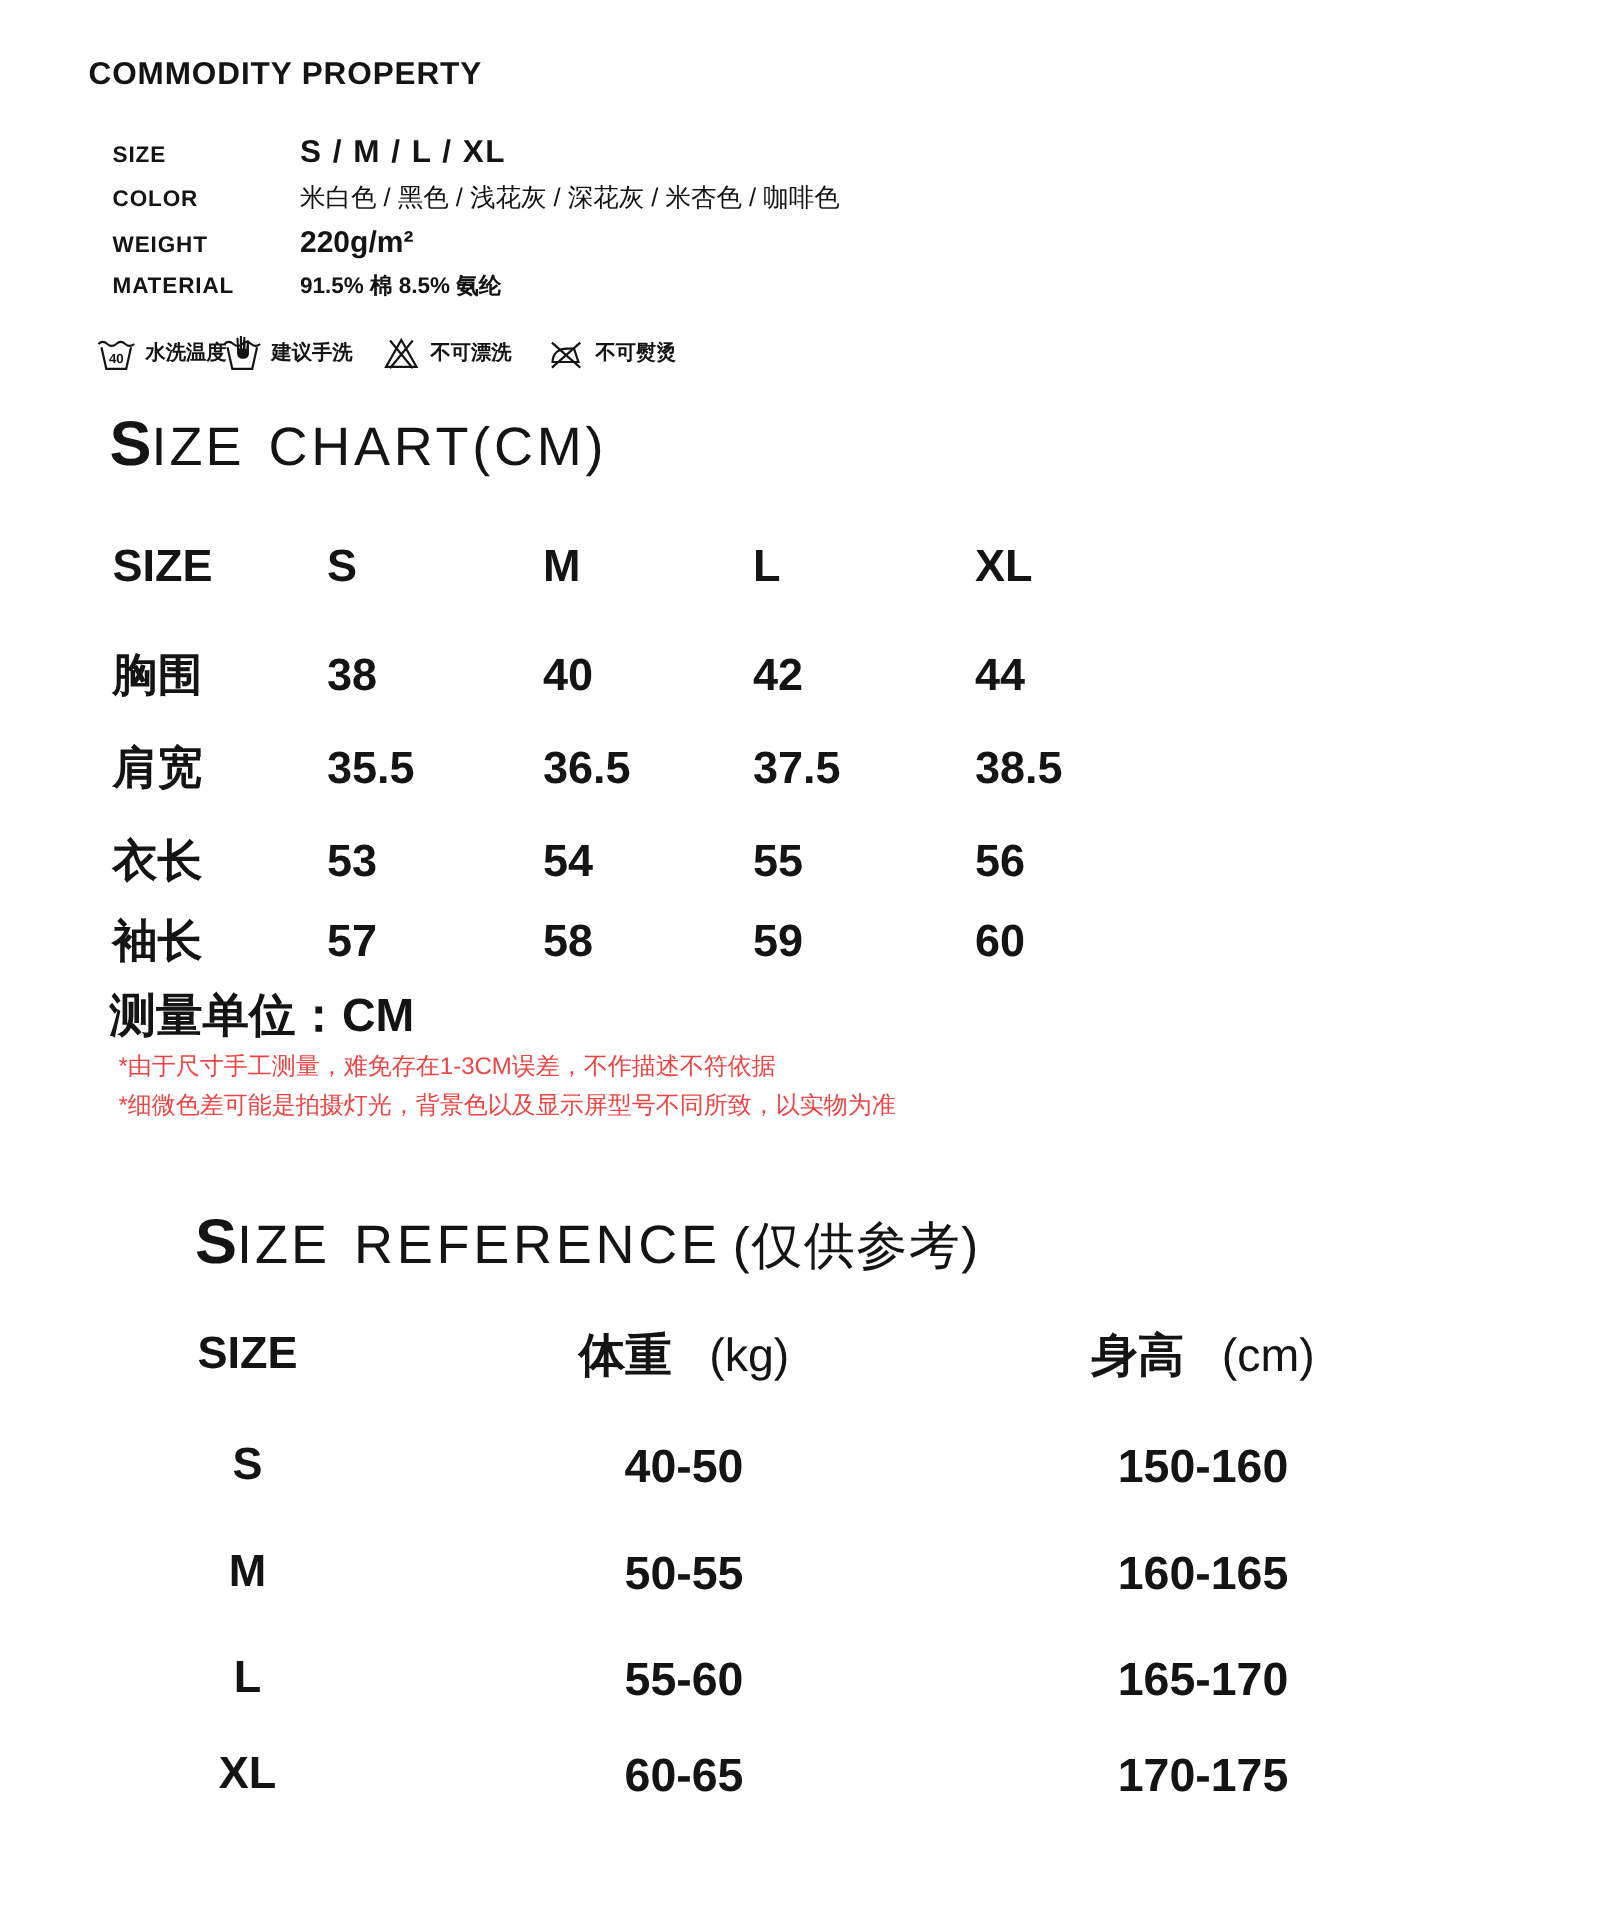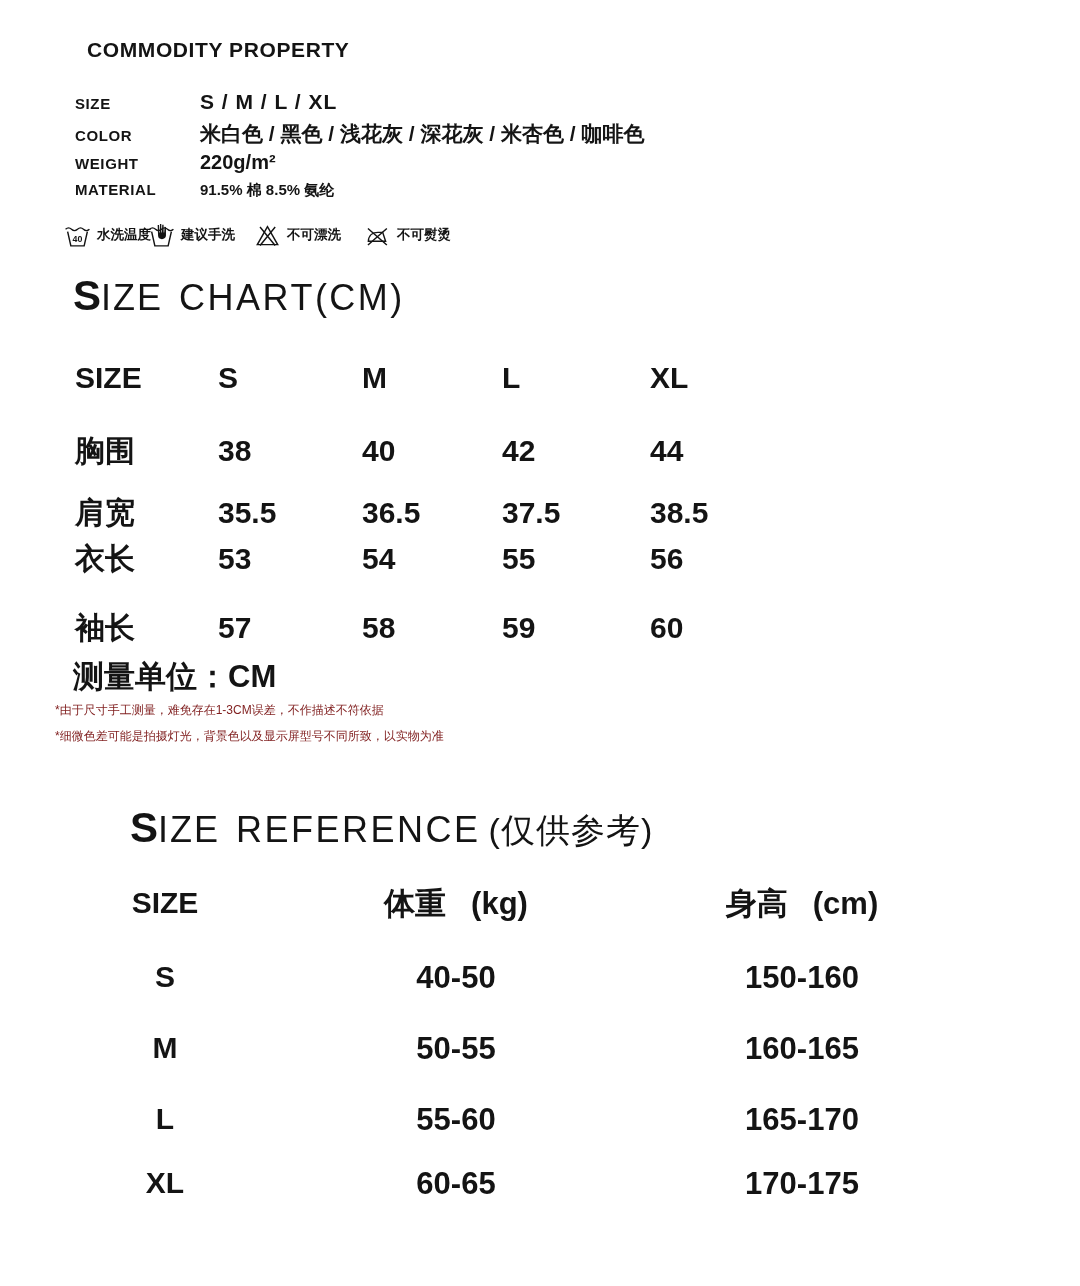--- a/index.html
+++ b/index.html
@@ -6,57 +6,57 @@
   .canvas{
     position:relative;
     width:1080px;height:1286px;
     background:#ffffff;
     font-family:"Liberation Sans","DejaVu Sans",sans-serif;
     color:#141414;
     overflow:hidden;
   }
   
   .comm-title{
-    position:absolute;left:87px;top:38px;
+    position:absolute;left:59px;top:38px;
     font-size:21px;font-weight:bold;letter-spacing:.6px;margin:0;
   }
   .prop-row{position:absolute;left:75px;display:flex;align-items:baseline;}
   .prop-label{width:125px;font-size:15px;font-weight:bold;letter-spacing:.6px;flex:none;}
   .v-size{font-size:21px;font-weight:bold;letter-spacing:1px;}
-  .v-color{font-size:21px;font-weight:700;}
+  .v-color{font-size:17px;font-weight:400;}
   .v-weight{font-size:20px;font-weight:bold;}
   .v-material{font-size:15px;font-weight:bold;}
   
   .care-item{position:absolute;top:220px;display:flex;align-items:center;gap:6px;height:30px;}
   .care-label{font-size:13.5px;font-weight:bold;white-space:nowrap;text-align:right;}
   .care-item svg{display:block;}
   
   .sec-heading{position:absolute;margin:0;font-weight:normal;white-space:nowrap;}
   .sec-heading .lead{font-size:42px;font-weight:bold;}
   .sec-heading .rest{font-size:36px;letter-spacing:2px;}
   .sec-heading .word{font-size:36px;letter-spacing:2.5px;margin-left:16px;}
   .sec-heading .note{font-size:34px;font-weight:normal;margin-left:8px;letter-spacing:1px;}
   
   .t1-row{
     position:absolute;left:75px;width:770px;
     display:grid;grid-template-columns:143px 144px 140px 148px 90px;
     font-size:30px;font-weight:bold;line-height:1;
   }
   .unit-line{position:absolute;left:73px;font-size:31px;font-weight:bold;line-height:1;}
-  .footnote{position:absolute;left:55px;font-size:12px;color:#7f1d1d;line-height:1;}
+  .footnote{position:absolute;left:79px;font-size:16px;color:#ef4444;line-height:1;}
   
   .t2-row{
     position:absolute;left:90px;width:842px;
     display:grid;grid-template-columns:150px 432px 260px;
     line-height:1;
   }
   .t2-row > span{text-align:center;}
   .t2-header .c-size{font-size:30px;font-weight:bold;}
   .t2-header .zh{font-size:31px;font-weight:bold;}
-  .t2-header .unit{font-size:31px;font-weight:bold;margin-left:25px;}
+  .t2-header .unit{font-size:31px;font-weight:normal;margin-left:25px;}
   .t2-size{font-size:30px;font-weight:bold;}
   .t2-val{font-size:31px;font-weight:bold;}
 </style>
 </head>
 <body>
 
 <div class="canvas">
 
   <h1 class="comm-title">COMMODITY PROPERTY</h1>
 
@@ -132,21 +132,21 @@
   </div>
 
   <div class="t1-row" style="top:498px">
     <span>肩宽</span>
     <span>35.5</span>
     <span>36.5</span>
     <span>37.5</span>
     <span>38.5</span>
   </div>
 
-  <div class="t1-row" style="top:544px">
+  <div class="t1-row" style="top:560px">
     <span>衣长</span>
     <span>53</span>
     <span>54</span>
     <span>55</span>
     <span>56</span>
   </div>
 
   <div class="t1-row" style="top:613px">
     <span>袖长</span>
     <span>57</span>

